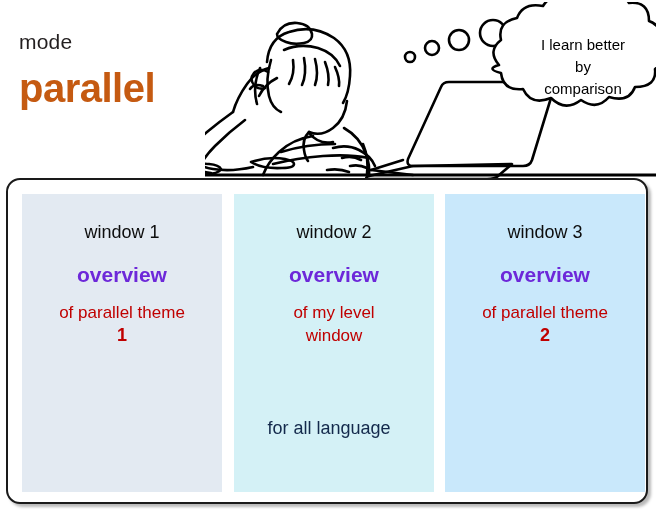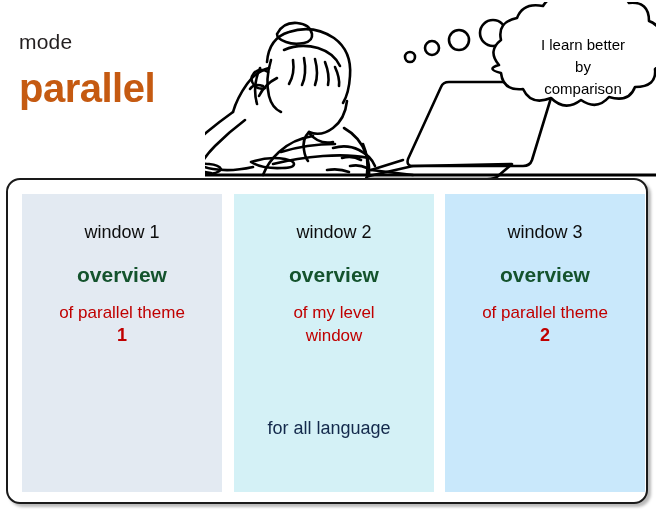--- a/index.html
+++ b/index.html
@@ -73,21 +73,21 @@
 
   .window-title {
     font-size: 18px;
     color: #0d0d0d;
     line-height: 22px;
   }
   .window-overview {
     margin-top: 20px;
     font-size: 21px;
     font-weight: bold;
-    color: #14532d;
+    color: #6d28d9;
     line-height: 24px;
   }
   .window-sub {
     margin-top: 14px;
     font-size: 17px;
     color: #c00000;
     line-height: 23px;
     padding: 0 6px;
   }
   .window-sub .num {

